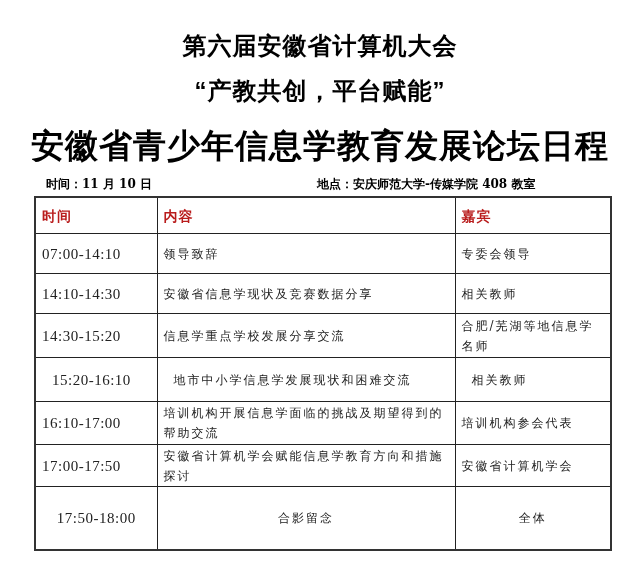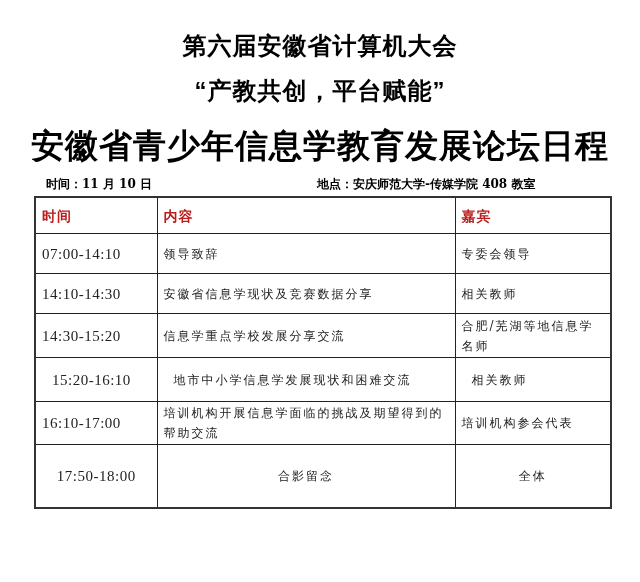--- a/index.html
+++ b/index.html
@@ -89,19 +89,24 @@
     <tr class="r4">
       <td class="time">15:20-16:10</td>
       <td>地市中小学信息学发展现状和困难交流</td>
       <td>相关教师</td>
     </tr>
     <tr class="r5">
       <td class="time">16:10-17:00</td>
       <td>培训机构开展信息学面临的挑战及期望得到的帮助交流</td>
       <td>培训机构参会代表</td>
     </tr>
+    <tr class="r6">
+      <td class="time">17:00-17:50</td>
+      <td>安徽省计算机学会赋能信息学教育方向和措施探讨</td>
+      <td>安徽省计算机学会</td>
+    </tr>
     <tr class="r7">
       <td class="time">17:50-18:00</td>
       <td>合影留念</td>
       <td>全体</td>
     </tr>
   </tbody>
 </table>
 
 </body></html>

